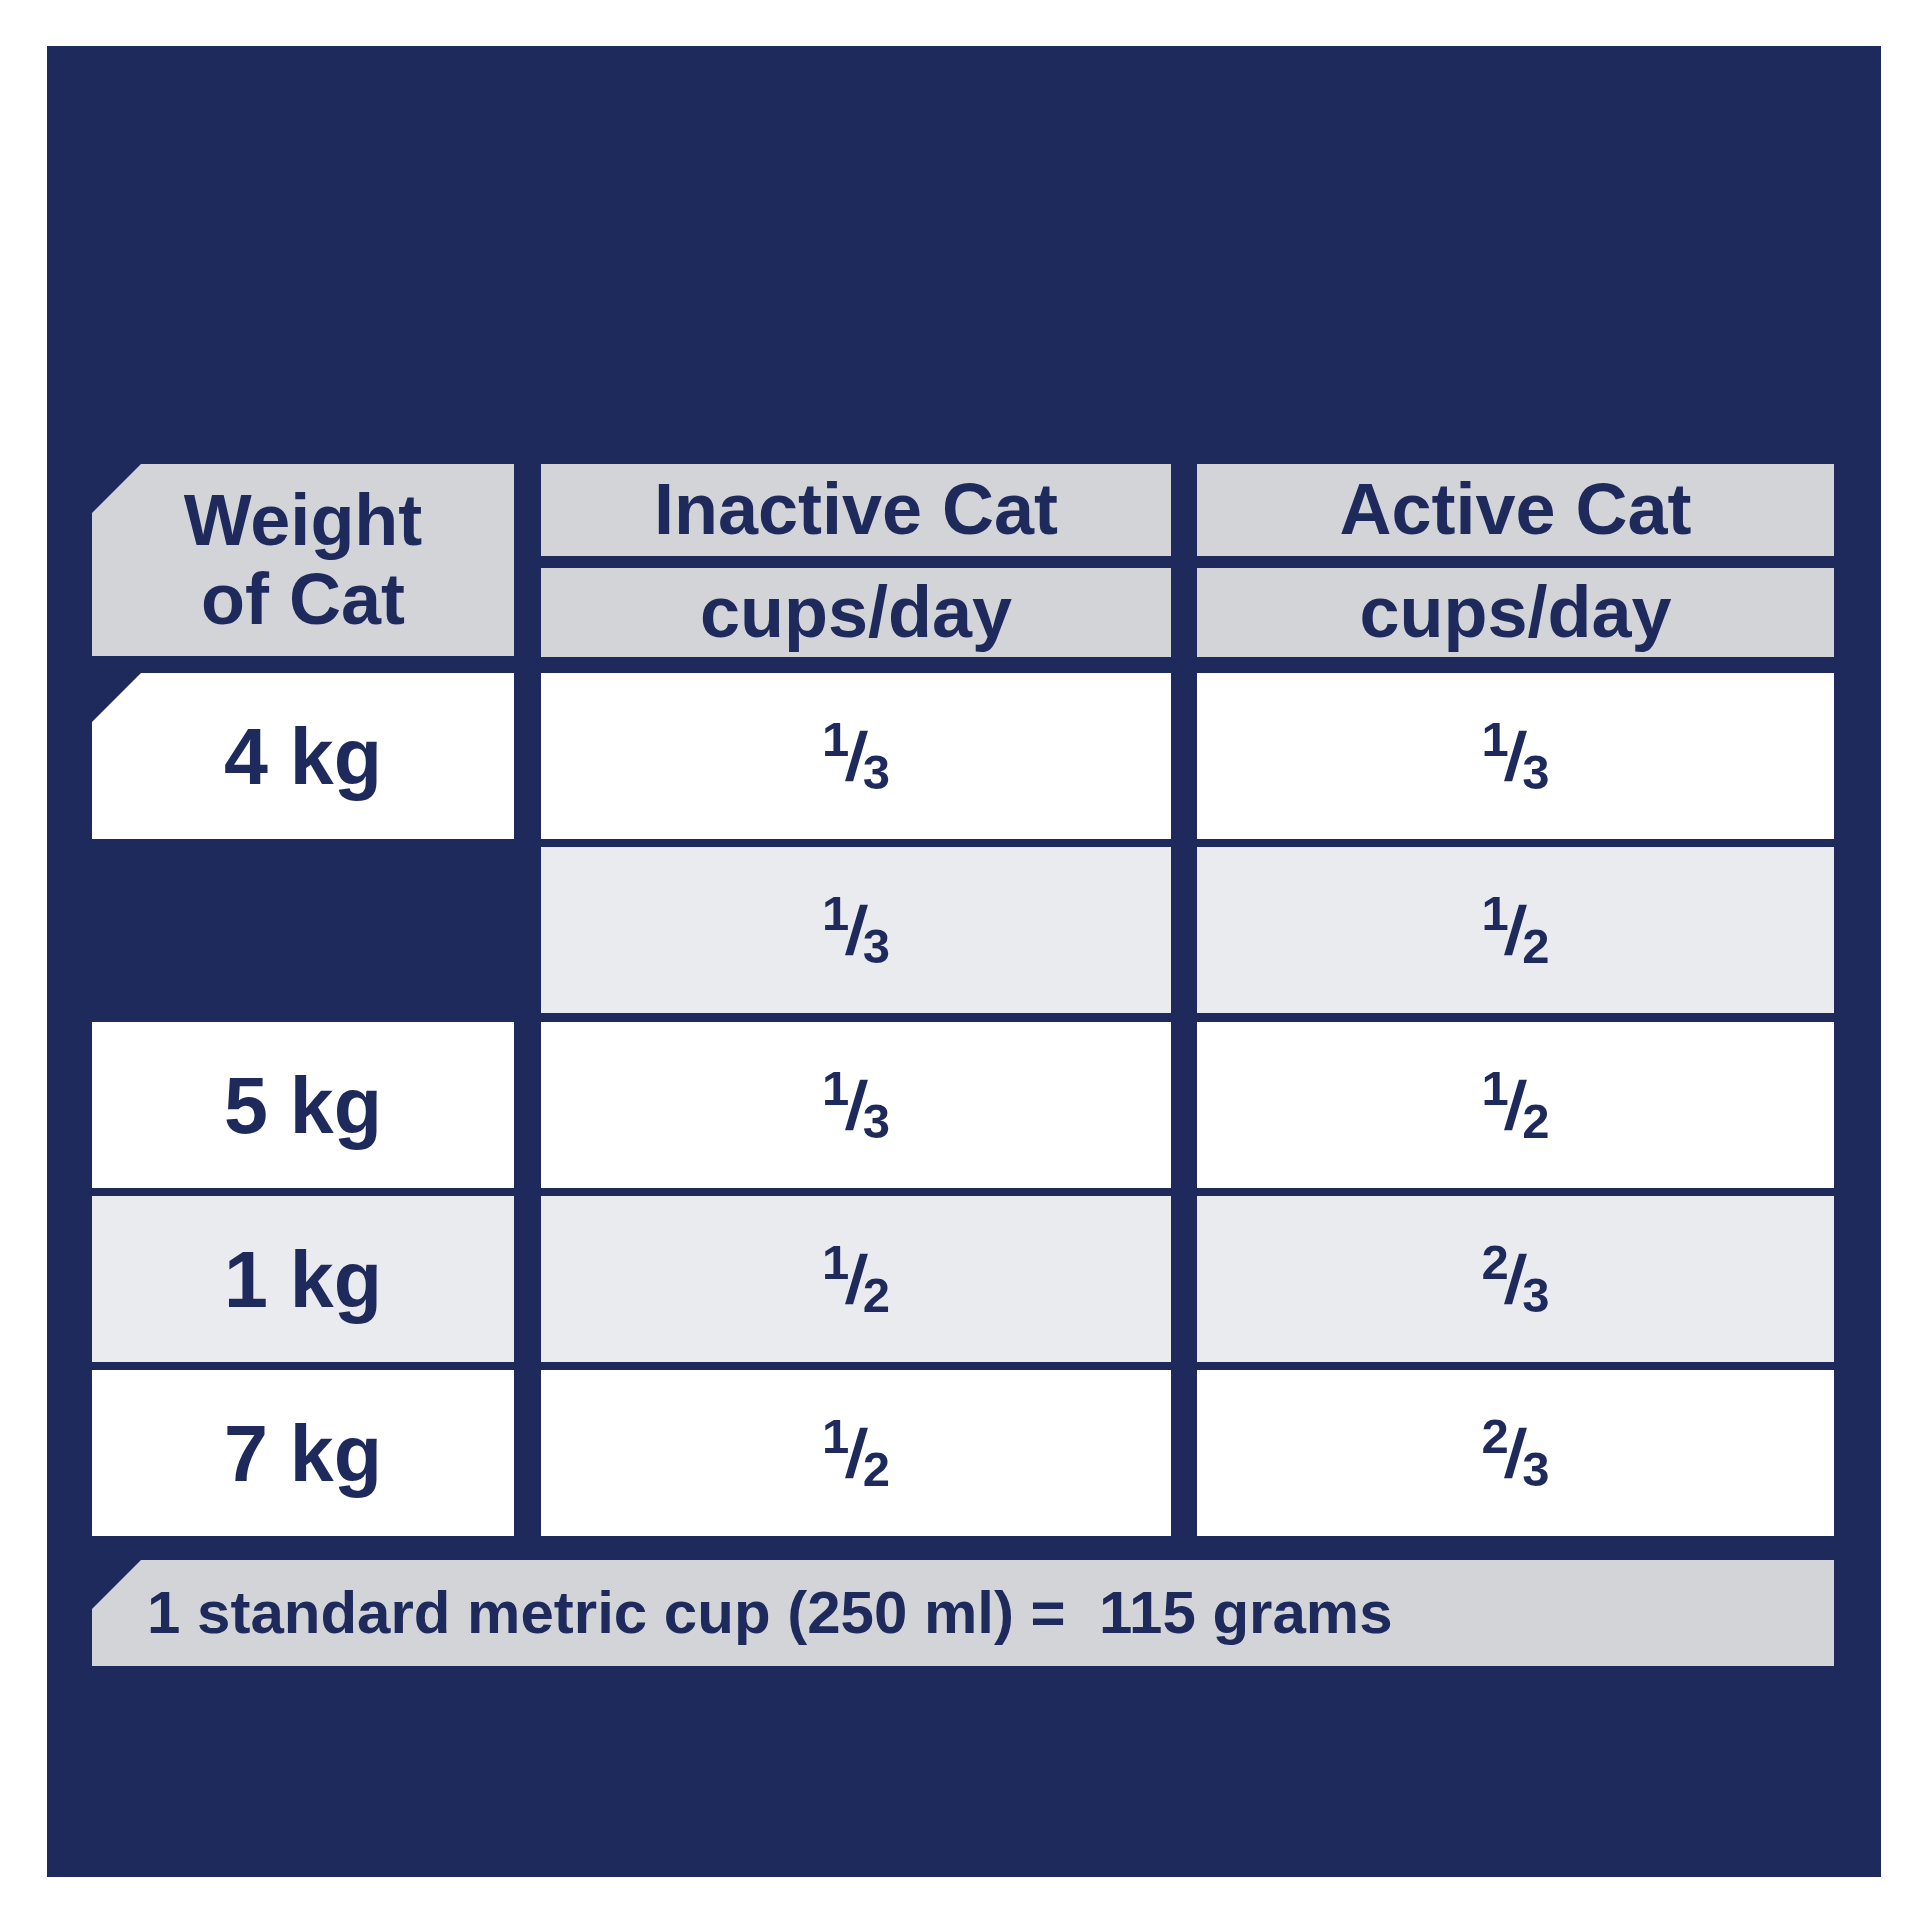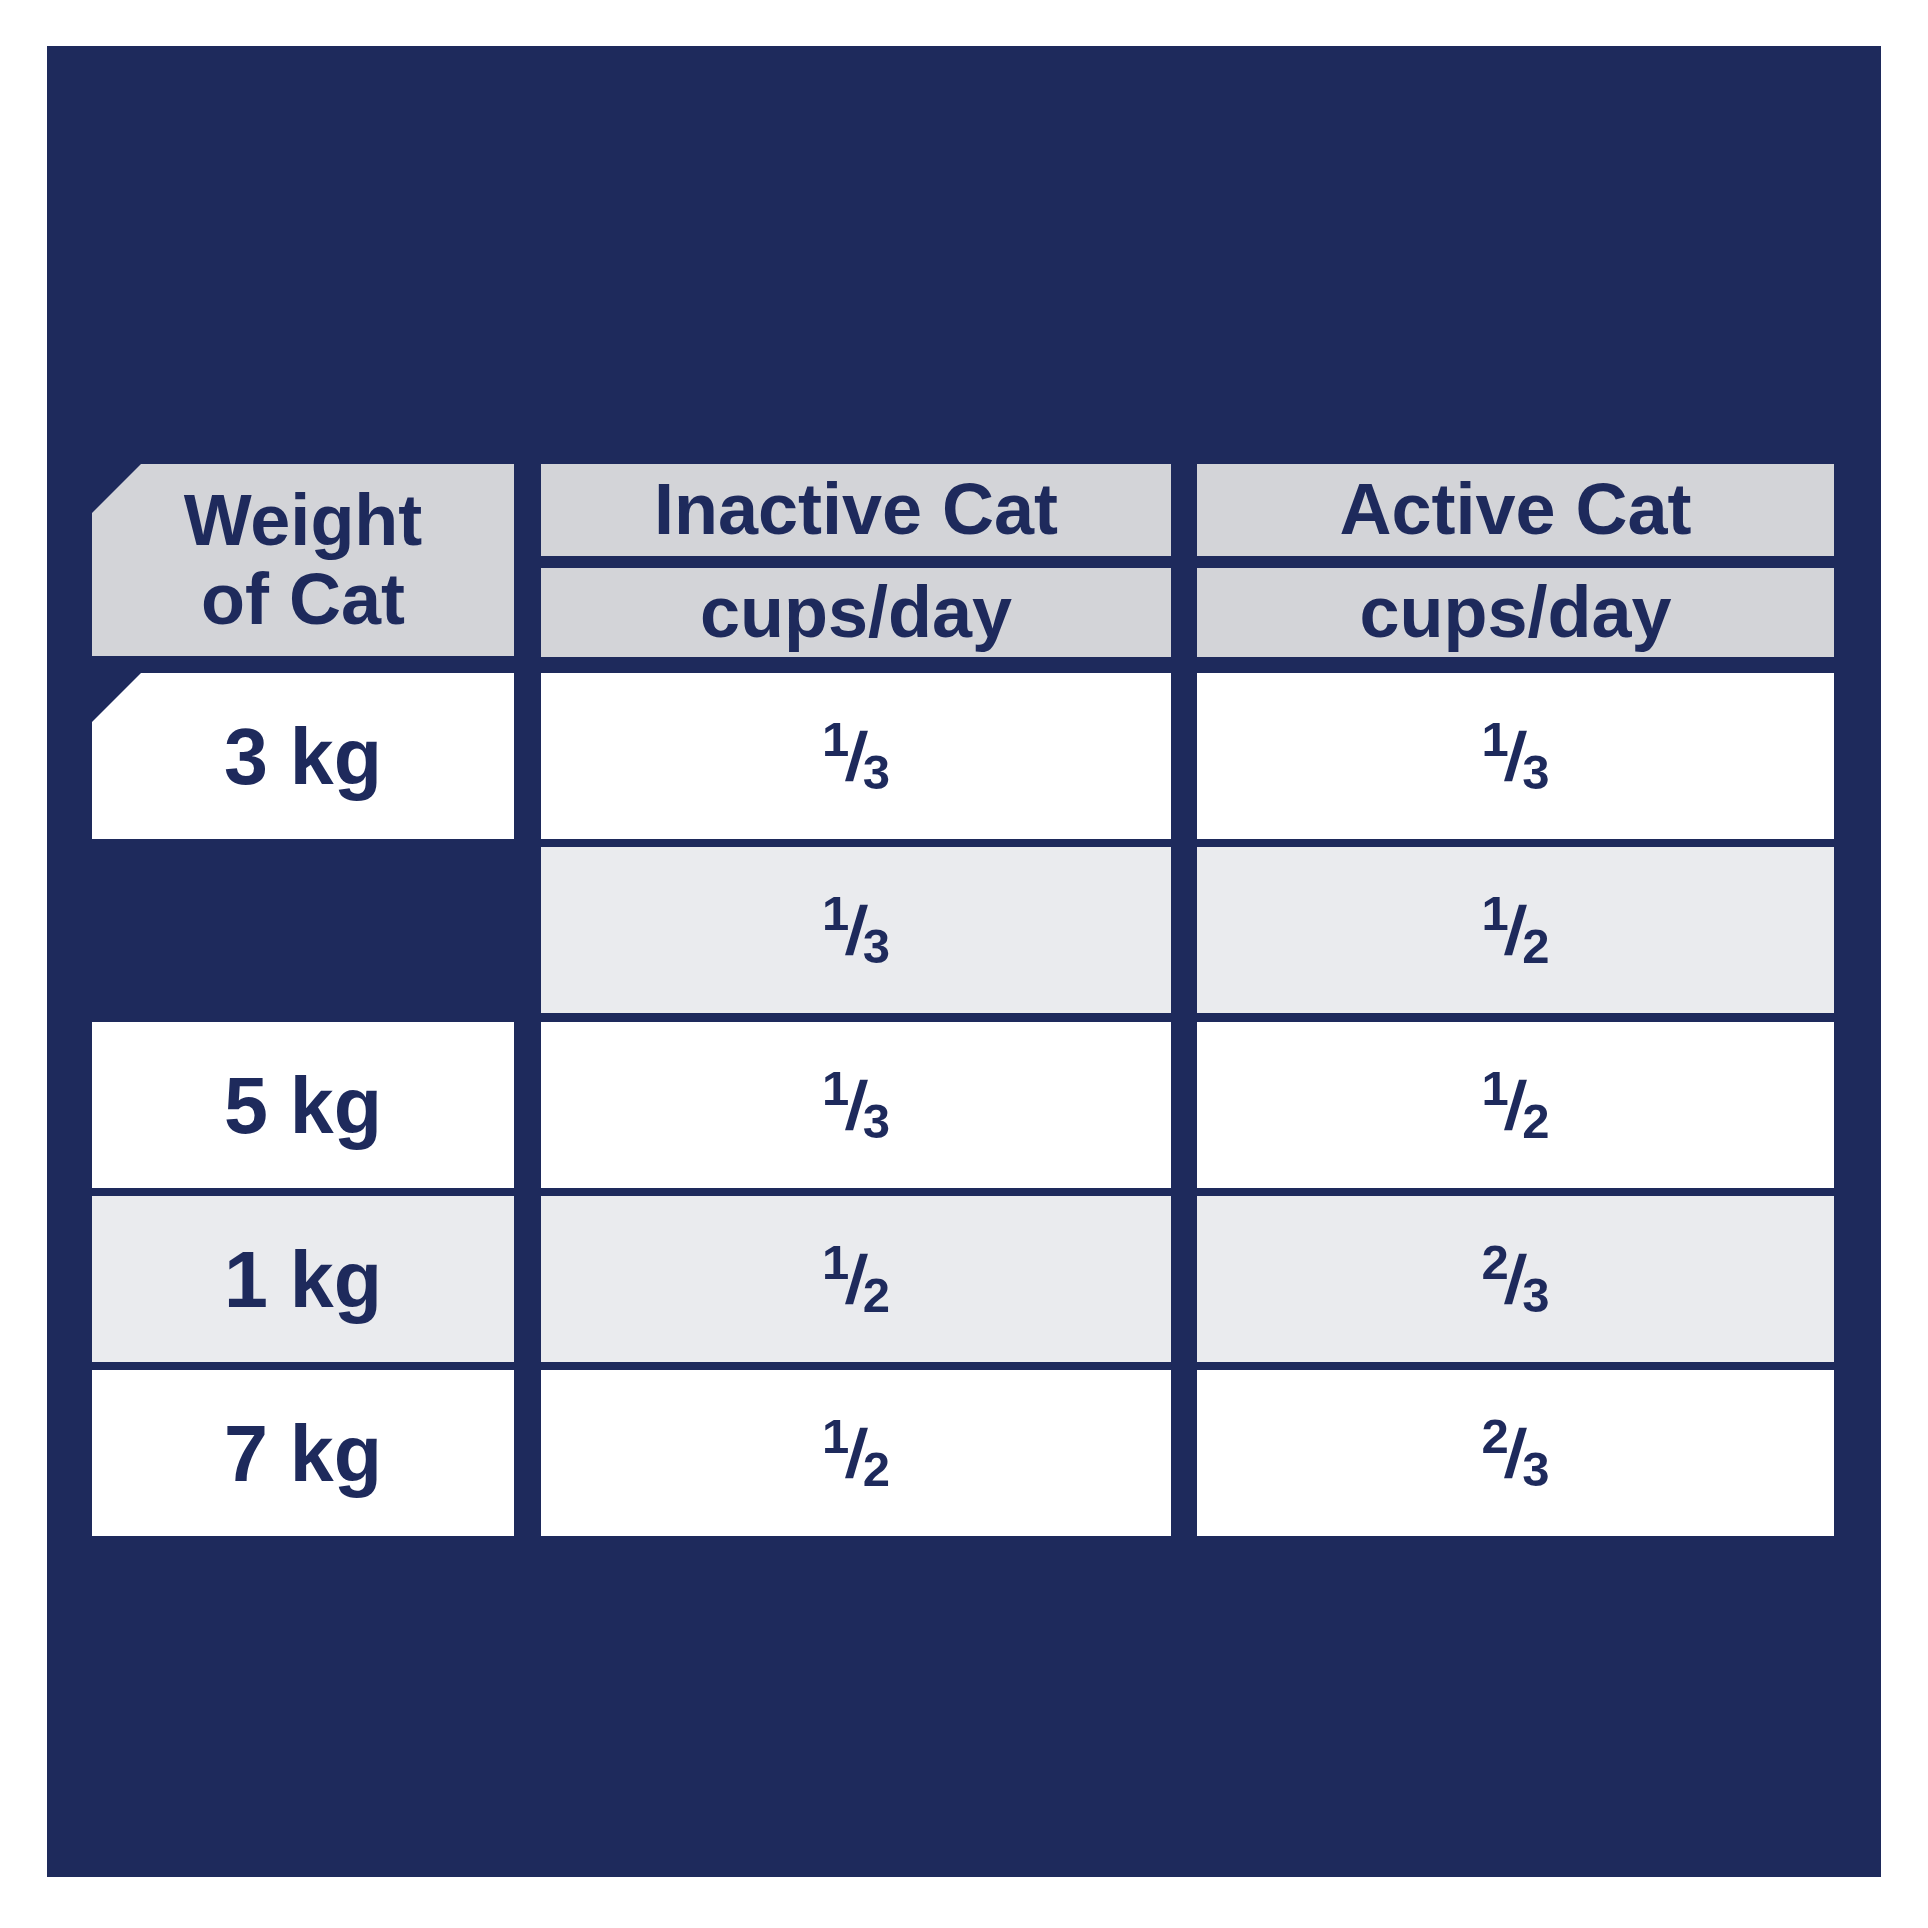--- a/index.html
+++ b/index.html
@@ -69,21 +69,21 @@
   </div>
 
   <div class="cell bg-band hc3a">
     <span class="hdr-text">Active Cat</span>
   </div>
   <div class="cell bg-band hc3b">
     <span class="hdr-text">cups/day</span>
   </div>
 
   <div class="cell row-cell bg-white chamfer c1 r0">
-    <span class="weight">3 kg</span>
+    <span class="weight">4 kg</span>
   </div>
   <div class="cell row-cell bg-white c2 r0">
     <span class="frac">
         <span class="n">1</span>
         <span class="s">/</span>
         <span class="d">3</span>
       </span>
   </div>
   <div class="cell row-cell bg-white c3 r0">
     <span class="frac">
@@ -155,15 +155,18 @@
       </span>
   </div>
   <div class="cell row-cell bg-white c3 r4">
     <span class="frac">
         <span class="n">2</span>
         <span class="s">/</span>
         <span class="d">3</span>
       </span>
   </div>
 
+  <div class="band bg-band chamfer footer-band">
+    <span class="footer-text">1 standard metric cup (250 ml) =&nbsp; 115 grams</span>
+  </div>
 
 </div>
 
 
 </body></html>

